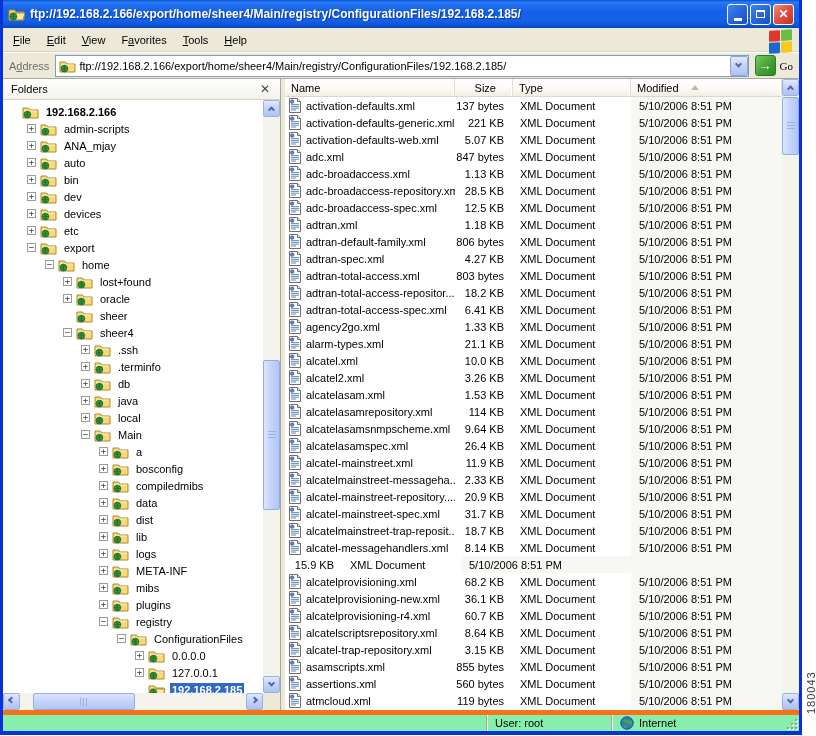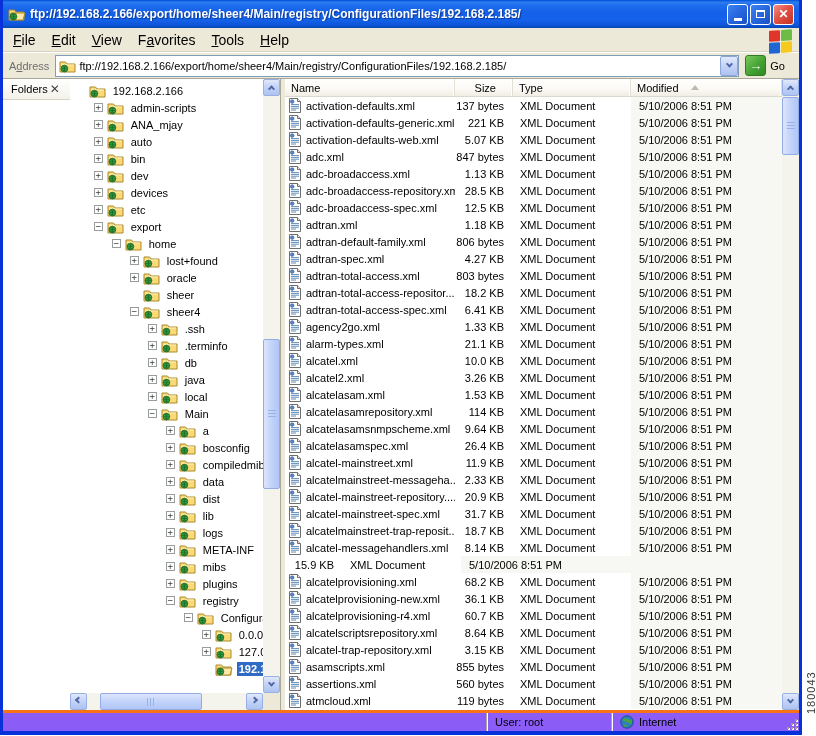--- a/index.html
+++ b/index.html
@@ -19,42 +19,42 @@
   .tb-btn { width:21px; height:21px; margin-left:2px; border:1px solid #FFFFFF; border-radius:3px;
     display:flex; align-items:center; justify-content:center; flex:0 0 auto;
     background:linear-gradient(135deg,#3D83F2 0%,#2767DE 50%,#1A4FC0 100%); }
   .tb-btn.close { background:linear-gradient(135deg,#F09086 0%,#E25143 45%,#C33325 100%); }
   .glyph-min { width:8px; height:3px; background:#fff; margin-top:10px; }
   .glyph-max { width:9px; height:8px; border:1px solid #fff; border-top:2px solid #fff; }
   .glyph-close { color:#fff; font-size:12px; font-weight:bold; line-height:1; }
   
   #menubar { height:24px; flex:0 0 24px; display:flex; align-items:center; background:#ECE9D8;
     border-bottom:1px solid #D8D4C4; padding-left:2px; position:relative; }
-  .menu-item { font-size:14px; color:#000; padding:3px 8px; cursor:default; }
+  .menu-item { font-size:11px; color:#000; padding:3px 8px; cursor:default; }
   .menu-item u { text-decoration:underline; }
   #win-logo { position:absolute; right:4px; top:2px; width:26px; height:26px; display:grid;
     grid-template-columns:11px 11px; grid-template-rows:11px 11px; gap:1px; transform:skewY(-4deg); }
   #win-logo span { display:block; border-radius:1px; }
   
   #addressbar { height:27px; flex:0 0 27px; display:flex; align-items:center; background:#ECE9D8;
     border-top:1px solid #FFFFFF; border-bottom:1px solid #ACA899; padding:0 4px; }
   #address-label { font-size:11px; color:#6E6E6E; margin:0 6px 0 2px; }
   #address-input { flex:1; height:22px; background:#fff; border:1px solid #7F9DB9; display:flex; align-items:center; padding-left:3px; position:relative; }
   #address-input .addr-icon { width:16px; height:14px; flex:0 0 auto; }
   #address-text { font-size:11px; margin-left:4px; white-space:nowrap; overflow:hidden; flex:1; }
   #addr-drop { width:18px; height:20px; margin-right:0; flex:0 0 auto; border:1px solid #8DA6D8; border-radius:2px;
     background:linear-gradient(180deg,#E2E9FB,#C3D2F6 50%,#AFC3F2); display:flex; align-items:center; justify-content:center; }
   #go-button { width:21px; height:21px; margin:0 4px 0 6px; border:1px solid #2F7A26; border-radius:3px;
     background:linear-gradient(135deg,#7CC95B,#44A234 55%,#2E8A24); color:#fff; font-weight:bold; font-size:13px;
     display:flex; align-items:center; justify-content:center; flex:0 0 auto; }
-  #go-label { font-size:11px; color:#000; margin-right:10px; }
+  #go-label { font-size:11px; color:#000; margin-right:2px;font-family:Liberation Serif, serif; }
   
   #main { flex:1; display:flex; background:#ECE9D8; overflow:hidden; }
   
-  #folders-panel { width:278px; flex:0 0 278px; background:#fff; border-right:1px solid #ACA899; display:flex; flex-direction:row; }
+  #folders-panel { width:278px; flex:0 0 278px; background:#fff; border-right:1px solid #ACA899; display:flex; flex-direction:column; }
   #folders-header { height:21px; flex:0 0 21px; background:linear-gradient(180deg,#FFFFFF,#F3F2EA);
     border-bottom:1px solid #D8D4C4; display:flex; align-items:center; padding:0 8px; }
   #folders-title { font-size:11px; flex:1; }
   #folders-close { font-size:12px; color:#444; line-height:1; padding:0 2px; }
   #folders-body { flex:1; display:flex; overflow:hidden; }
   #tree-area { flex:1; overflow:hidden; padding-top:3px; position:relative; }
   .tree-row { height:17px; display:flex; align-items:center; white-space:nowrap; }
   .expander { width:9px; height:9px; flex:0 0 9px; border:1px solid #999C9C; background:#fff; margin-right:4px;
     font-family:"DejaVu Sans Mono",monospace; font-size:9px; line-height:7px; text-align:center; color:#3E3E3E; }
   .expander-spacer { width:13px; flex:0 0 13px; }
@@ -95,21 +95,21 @@
   .c-name { width:170px; flex:0 0 170px; padding-left:3px; }
   .c-name .ficon { width:14px; height:15px; flex:0 0 14px; margin-right:4px; }
   .c-size { width:58px; flex:0 0 58px; justify-content:flex-end; padding-right:9px; }
   .c-type { width:118px; flex:0 0 118px; padding-left:7px; }
   .c-mod  { flex:1; padding-left:8px; background:#F7F7F3; }
   .h-name { width:170px; flex:0 0 170px; }
   .h-size { width:58px; flex:0 0 58px; }
   .h-type { width:118px; flex:0 0 118px; }
   .h-mod  { flex:1; }
   
-  #statusbar { height:21px; flex:0 0 21px; background:#8b5cf6; border-top:3px solid #f97316; display:flex; align-items:stretch; }
+  #statusbar { height:21px; flex:0 0 21px; background:#86efac; border-top:5px solid #f97316; display:flex; align-items:stretch; }
   .status-sec { display:flex; align-items:center; font-size:11px; padding:0 8px; border-left:1px solid #ACA899; box-shadow:inset 1px 0 0 #FFFFFF; }
   #status-left { flex:1; border-left:none; box-shadow:none; }
   #status-user { width:125px; flex:0 0 125px; }
   #status-zone { width:188px; flex:0 0 188px; }
   #zone-globe { width:14px; height:14px; margin-right:5px; }
   #resize-grip { position:absolute; right:0; bottom:0; width:14px; height:14px; }
   #resize-grip i { position:absolute; width:2px; height:2px; background:#9D9B84; box-shadow:1px 1px 0 #FFFFFF; }
   
   #figure-number { position:absolute; left:805px; top:714px; transform:rotate(-90deg); transform-origin:0 0;
     font-size:11px; color:#3A3A3A; letter-spacing:1px; white-space:nowrap; }
@@ -175,21 +175,21 @@
 
     <div id="folders-panel">
       <div id="folders-header">
         <span id="folders-title">Folders</span>
         <span id="folders-close">✕</span>
       </div>
       <div id="folders-body">
         <div style="flex:1;display:flex;flex-direction:column;overflow:hidden;">
           <div style="flex:1;display:flex;overflow:hidden;">
             <div id="tree-area">
-                <div class="tree-row" style="padding-left: 6px;">
+                <div class="tree-row" style="padding-left: 6px; font-weight: bold;">
                   <span class="expander-spacer"></span>
                   <span class="tree-icon"><svg width="18" height="14" viewBox="0 0 18 14">
  <path d="M1 3 L6.5 3 L8 5 L16 5 L16 13 L1 13 Z" fill="#FCD977" stroke="#A98A2D" stroke-width="1"></path>
  <path d="M2 6 L15 6" stroke="#FFF0C0" stroke-width="1"></path>
  <circle cx="5.4" cy="9.6" r="3.4" fill="#35A146" stroke="#1B6A27" stroke-width="0.8"></circle>
  <path d="M2.2 9.6 H8.6 M5.4 6.4 V12.8 M3.2 7.4 Q5.4 9 7.6 7.4 M3.2 11.8 Q5.4 10.2 7.6 11.8" stroke="#176322" stroke-width="0.6" fill="none"></path>
 </svg></span>
                   <span class="tree-label">192.168.2.166</span>
                 </div>
                 <div class="tree-row" style="padding-left: 24px;">

